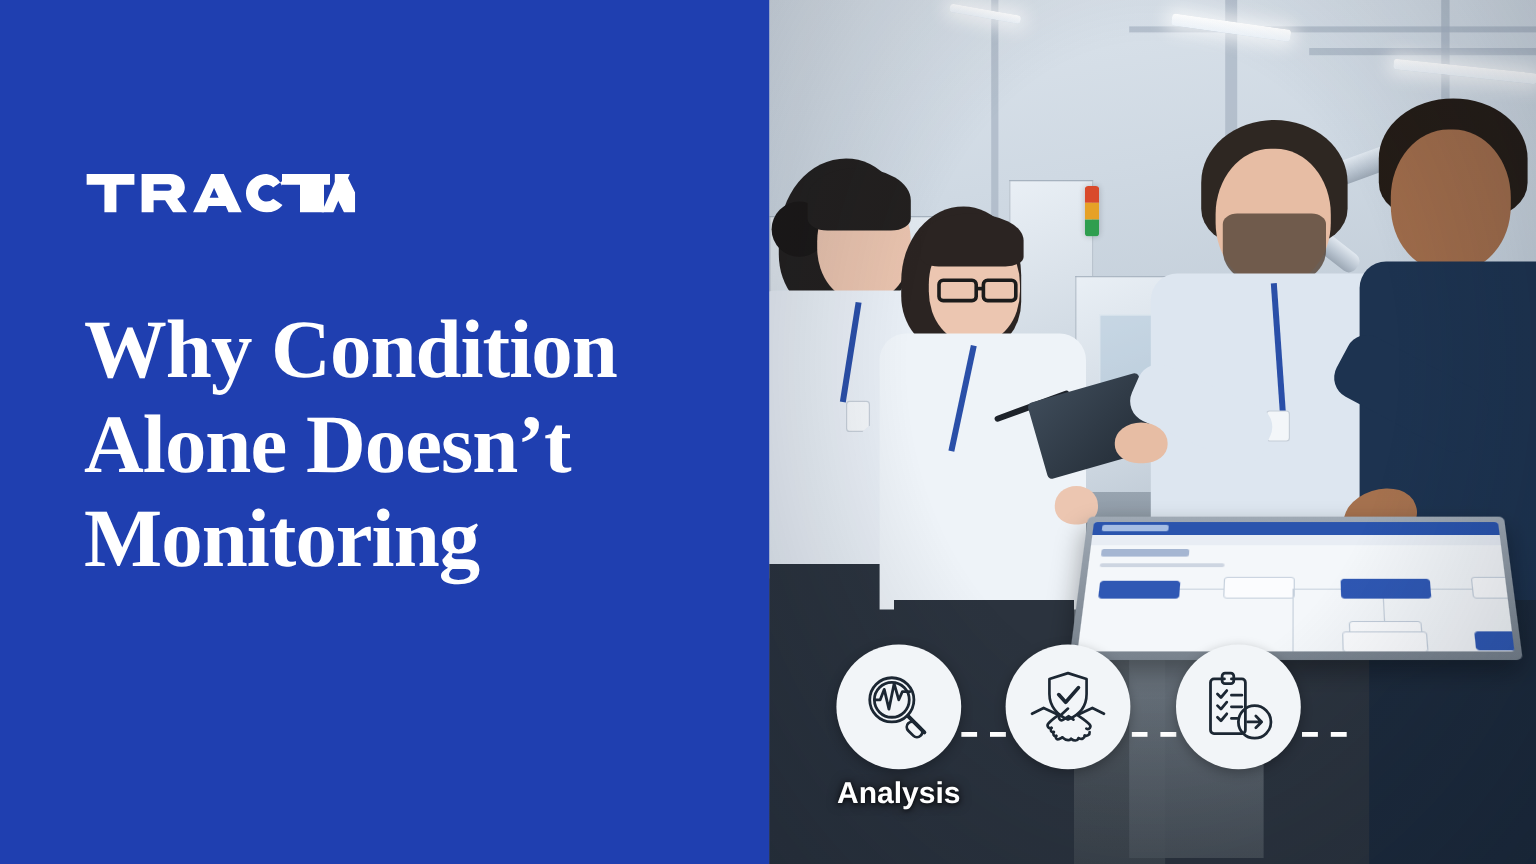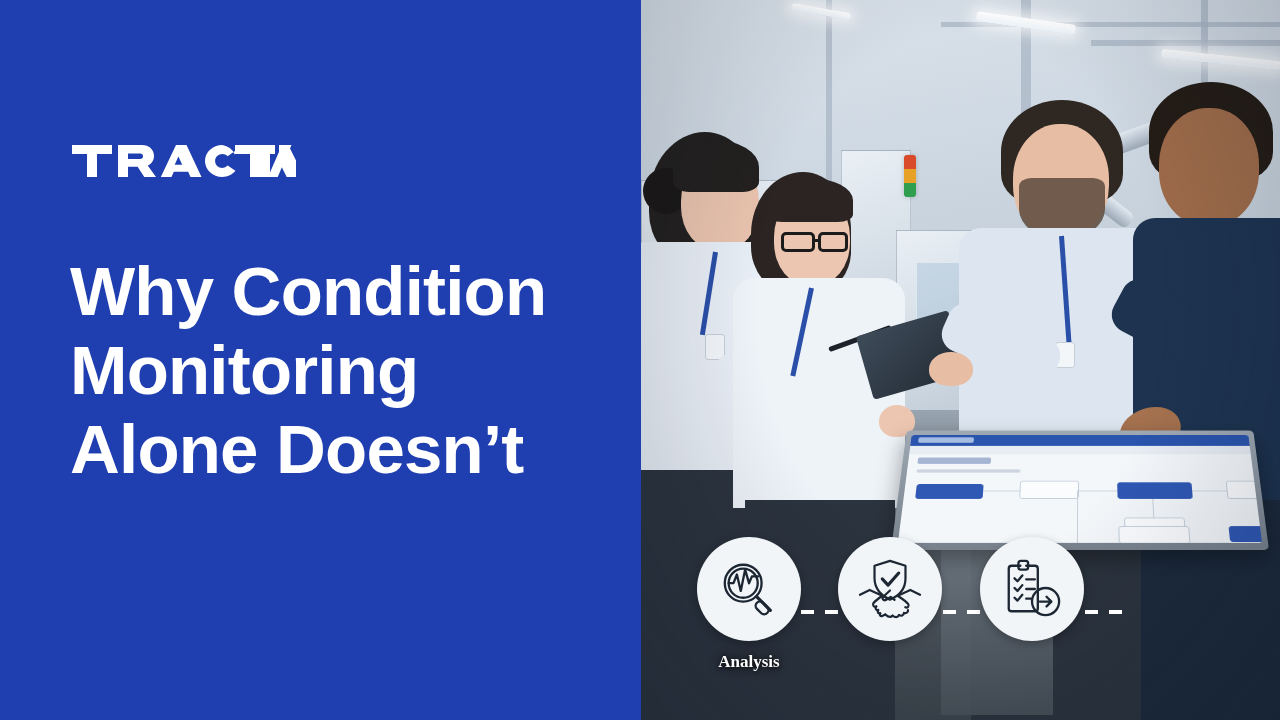--- a/index.html
+++ b/index.html
@@ -23,21 +23,21 @@
   .logo svg { display:block; }
 
   .headline {
     position:absolute; left:70px; top:252px; width:560px;
     color:#ffffff;
     font-size:69px;
     font-weight:bold;
     line-height:79px;
     letter-spacing:-0.8px;
   }
-  .headline .ln { display:block; white-space:nowrap; }
+  .headline .ln { display:block; white-space:nowrap;font-family:Liberation Serif, serif; }
 
   
   .photo {
     position:absolute; left:641px; top:0; width:639px; height:720px;
     overflow:hidden;
     background:#c8d2dc;
   }
   .photo-inner { position:absolute; inset:0; }
 
   
@@ -138,24 +138,23 @@
   .circle {
     width:104px; height:104px; margin:9px auto 0;
     border-radius:50%;
     background:#f2f5f8;
     display:flex; align-items:center; justify-content:center;
     box-shadow:0 3px 10px rgba(0,0,0,.28);
   }
   .circle svg { display:block; }
   .step-label {
     margin-top:9px;
-    color:#ffffff; font-size:17px; font-weight:bold; line-height:23px;
+    color:#ffffff; font-size:25px; font-weight:bold; line-height:23px;
     text-shadow:0 1px 4px rgba(0,0,0,.85), 0 0 10px rgba(0,0,0,.55);
     white-space:pre-line;
-    font-family:Liberation Serif, serif;
   }
 </style>
 </head>
 <body>
 
 <div class="slide">
 
   <div class="left-panel">
 
     <div class="logo">
@@ -176,22 +175,22 @@
 
           <path d="M196 32L210 0h9.5l-13.8 32z"></path>
 
           <path d="M207 0h9.3l7.7 15.6V0h0v32h-9.3L207 16.5V32h0z"></path>
         </g>
       </svg>
     </div>
 
     <h1 class="headline">
       <span class="ln">Why Condition</span>
+      <span class="ln">Alone Doesn’t</span>
       <span class="ln">Monitoring</span>
-      <span class="ln">Alone Doesn’t</span>
     </h1>
   </div>
 
   <div class="photo">
     <div class="photo-inner">
 
       <div class="bg-wall"></div>
 
       <div class="ceilgirder" style="left:380px;top:0;width:10px;height:160px;"></div>
       <div class="ceilgirder" style="left:450px;top:40px;width:190px;height:6px;"></div>

